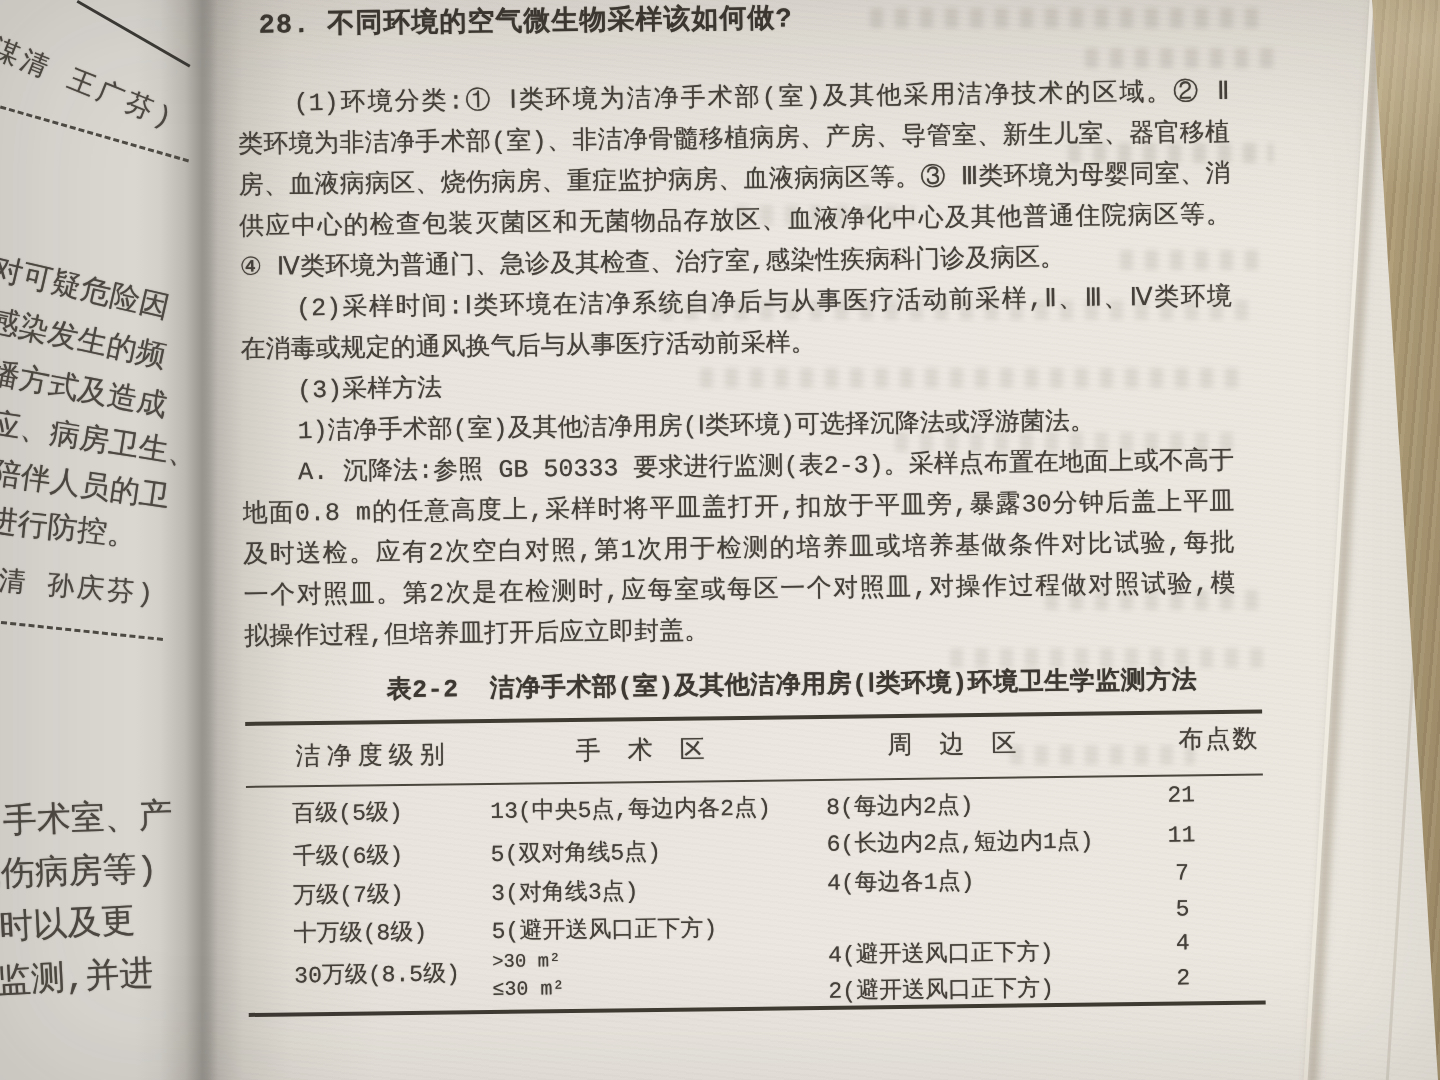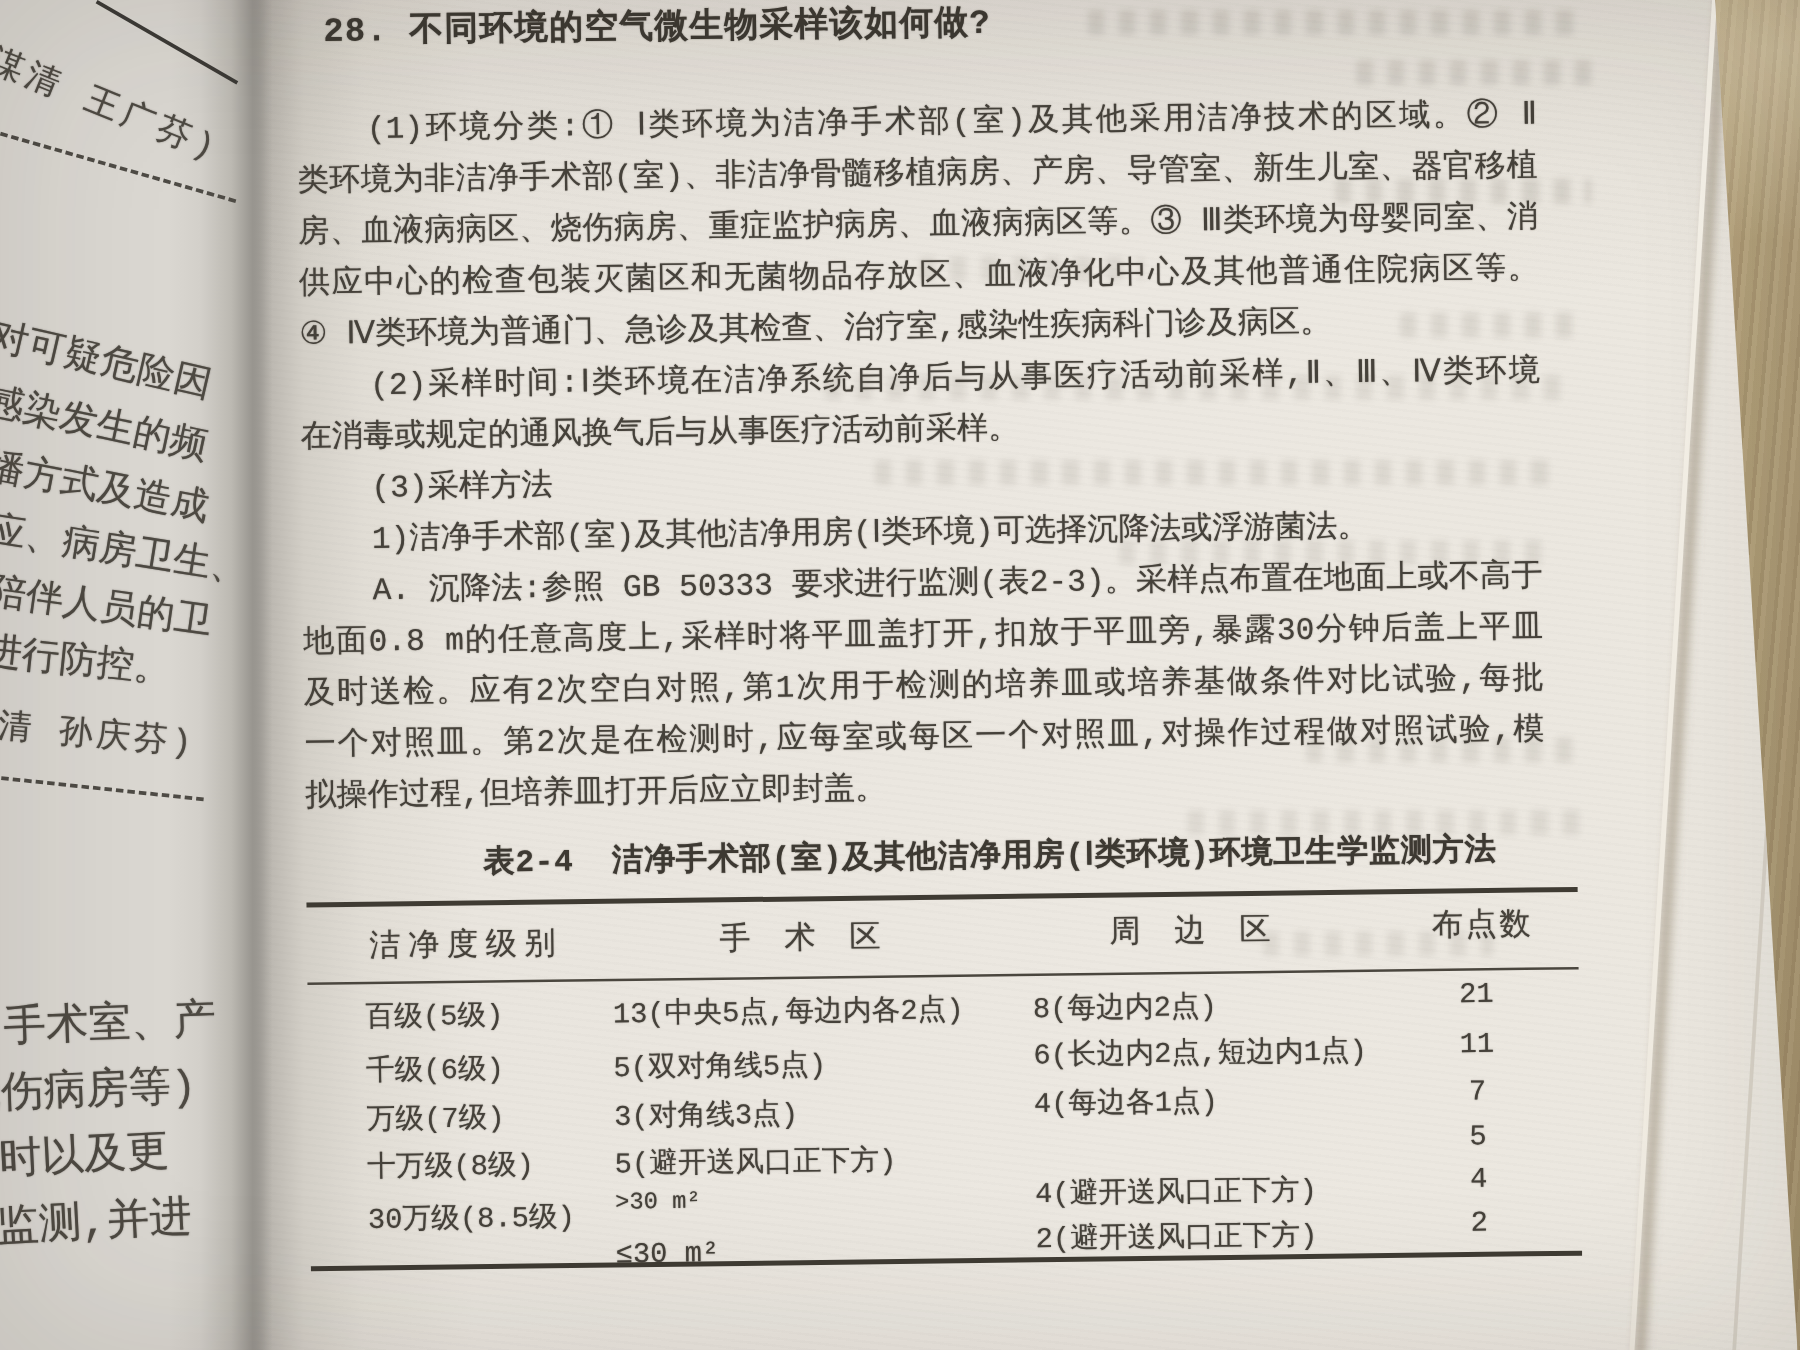--- a/index.html
+++ b/index.html
@@ -104,32 +104,32 @@
         <div class="line ind">(3)采样方法</div>
         <div class="line ind">1)洁净手术部(室)及其他洁净用房(Ⅰ类环境)可选择沉降法或浮游菌法。</div>
         <div class="line j ind">A. 沉降法:参照 GB 50333 要求进行监测(表2-3)。采样点布置在地面上或不高于</div>
         <div class="line j">地面0.8 m的任意高度上,采样时将平皿盖打开,扣放于平皿旁,暴露30分钟后盖上平皿</div>
         <div class="line j">及时送检。应有2次空白对照,第1次用于检测的培养皿或培养基做条件对比试验,每批</div>
         <div class="line j">一个对照皿。第2次是在检测时,应每室或每区一个对照皿,对操作过程做对照试验,模</div>
         <div class="line">拟操作过程,但培养皿打开后应立即封盖。</div>
       </div>
 
       <div class="tbl-caption">
-        <span>表2-4</span>&nbsp;&nbsp;<span>洁净手术部(室)及其他洁净用房(Ⅰ类环境)环境卫生学监测方法</span>
+        <span>表2-2</span>&nbsp;&nbsp;<span>洁净手术部(室)及其他洁净用房(Ⅰ类环境)环境卫生学监测方法</span>
       </div>
 
       <div class="tbl">
         <div class="topline"></div>
         <div class="headline"></div>
         <div class="botline"></div>
 
         <div class="cell hdr" style="left:50px;top:18px;">洁净度级别</div>
         <div class="cell hdr" style="left:330px;top:16px;">手 术 区</div>
         <div class="cell hdr" style="left:642px;top:14px;">周 边 区</div>
-        <div class="cell hdr" style="left:900px;top:12px;letter-spacing:2px;">布点数</div>
+        <div class="cell hdr" style="left:933px;top:12px;letter-spacing:2px;">布点数</div>
 
         <div>
           <div class="cell c1 r1">百级(5级)</div>
           <div class="cell c2 r1">13(中央5点,每边内各2点)</div>
           <div class="cell c3 r1">8(每边内2点)</div>
           <div class="cell c4 r1" style="top:72px;">21</div>
         </div>
         <div>
           <div class="cell c1 r2">千级(6级)</div>
           <div class="cell c2 r2">5(双对角线5点)</div>
@@ -149,21 +149,21 @@
           <div class="cell c4 r4" style="top:186px;">5</div>
         </div>
         <div>
           <div class="cell c1 r5" style="top:238px;">30万级(8.5级)</div>
           <div class="cell c2 r5" style="font-size:19px;">&gt;30 m²</div>
           <div class="cell c3 r5" style="top:224px;">4(避开送风口正下方)</div>
           <div class="cell c4 r5" style="top:220px;">4</div>
         </div>
         <div>
           <div class="cell c1 r6"></div>
-          <div class="cell c2 r6" style="top:272px;font-size:23px;">≤30 m²</div>
+          <div class="cell c2 r6" style="top:259px;font-size:20px;">≤30 m²</div>
           <div class="cell c3 r6" style="top:260px;">2(避开送风口正下方)</div>
           <div class="cell c4 r6" style="top:255px;">2</div>
         </div>
       </div>
     </div>
 
     <div class="edge-shadow"></div>
     <div class="edge-line"></div>
     <div class="second-edge"></div>
   </div>

